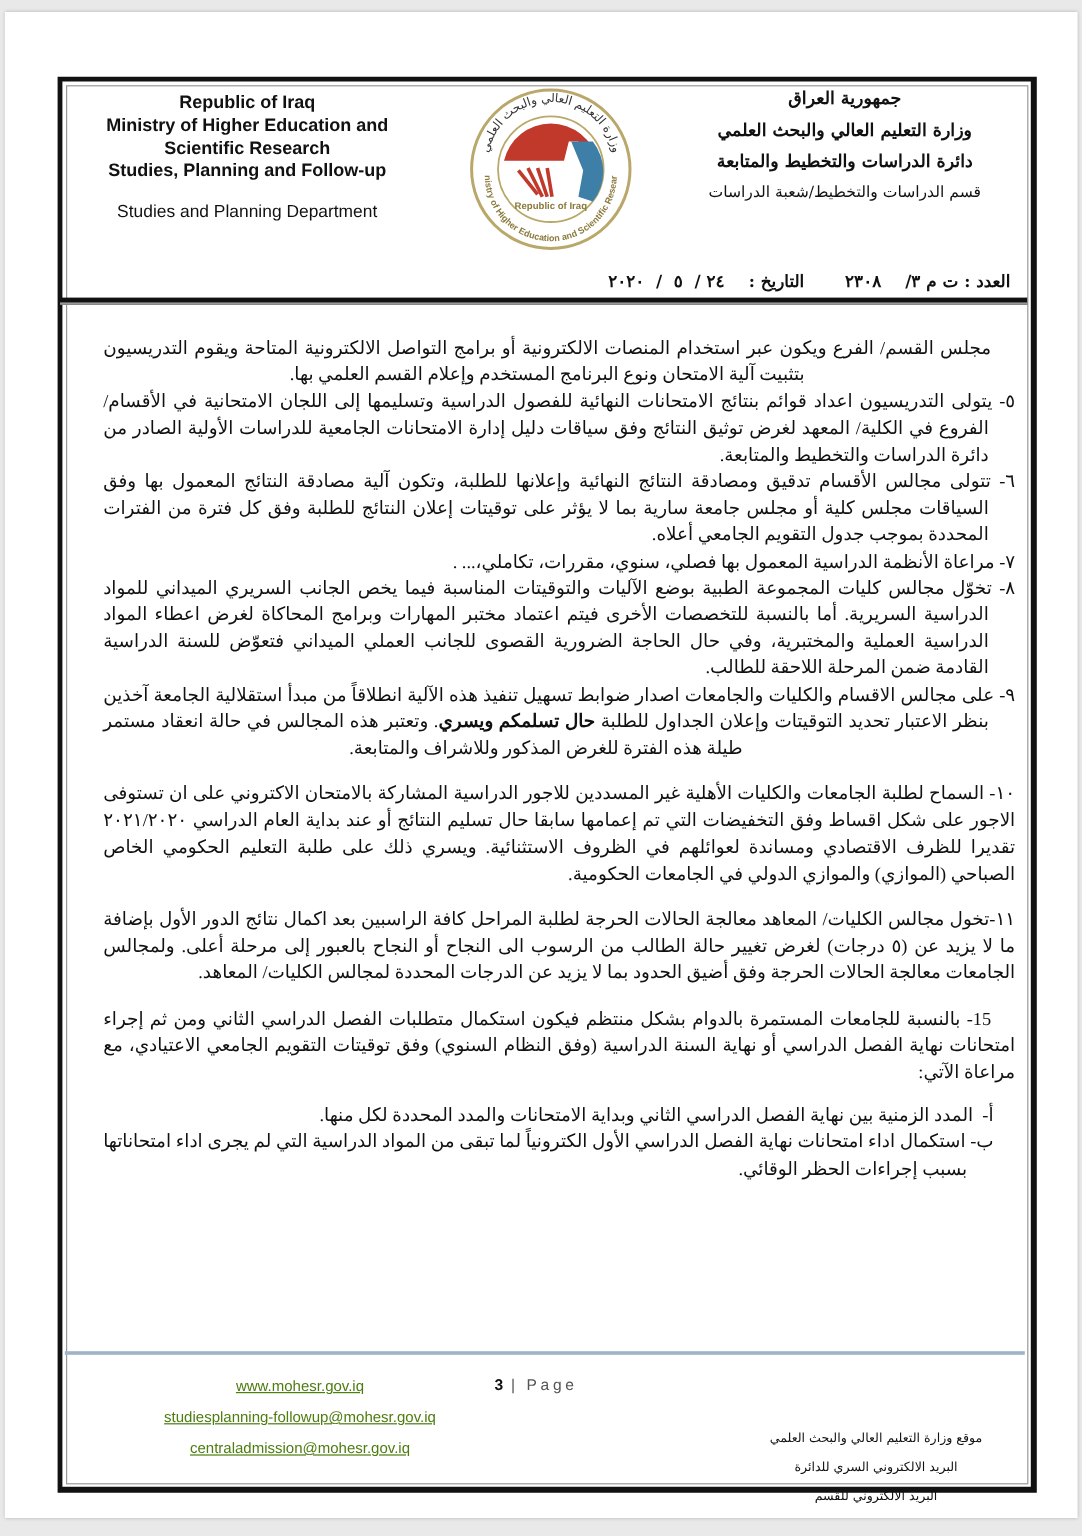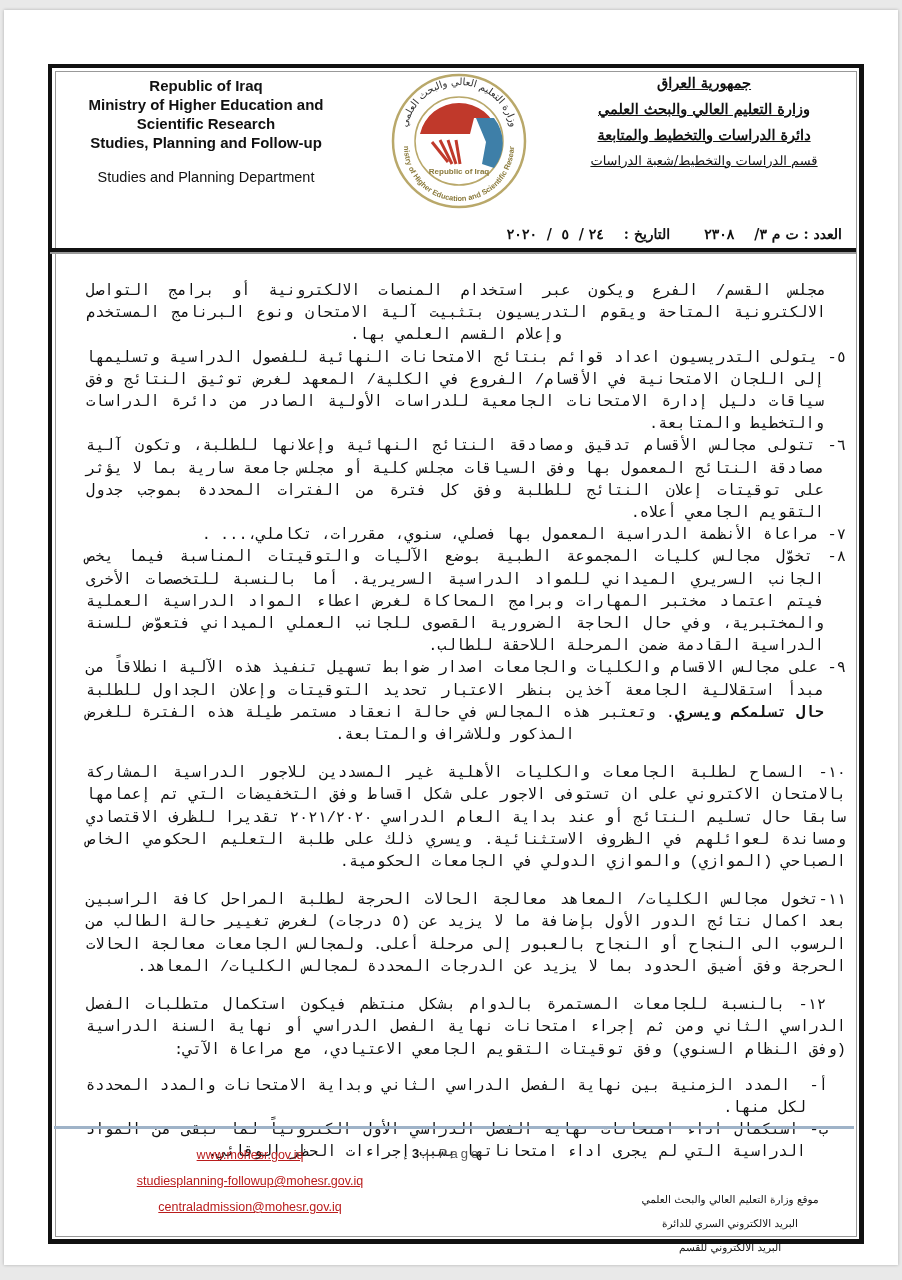--- a/index.html
+++ b/index.html
@@ -21,58 +21,58 @@
   }
   .hdr-left {
     position: absolute; left: 70px; top: 76px; width: 272px; text-align: center;
     font-weight: bold; font-size: 15px; line-height: 19px;
   }
   .hdr-left .dept {
     font-weight: normal; font-size: 14.5px; margin-top: 16px;
   }
   .hdr-right {
     position: absolute; right: 48px; top: 70px; width: 300px; text-align: center;
-    font-family: "DejaVu Serif", serif; direction: rtl; text-decoration: underline;
+    font-family: "DejaVu Serif", serif; direction: rtl;
   }
   .hdr-right .l { font-weight: bold; font-size: 14.5px; line-height: 26px; }
   .hdr-right .s { font-size: 13px; line-height: 26px; font-weight: normal; }
   .logo {
     position: absolute; left: 390px; top: 72px; width: 138px; height: 138px;
   }
   .refline {
     position: absolute; left: 70px; right: 60px; top: 226px; direction: rtl;
     font-weight: bold; font-size: 14px; font-family: "DejaVu Serif", serif;
     display: flex; gap: 20px;
   }
   .refline span { white-space: pre; }
   .hdr-rule {
     position: absolute; left: 50px; width: 806px; top: 248px;
     height: 4px; background: #111; border-bottom: 2px solid #999;
   }
   .body {
     position: absolute; left: 86px; width: 760px; top: 280px;
     direction: rtl; text-align: justify; font-size: 15.3px; line-height: 22.2px;
-    font-family: Liberation Mono, monospace;
+    font-family: Liberation Serif, serif;
   }
   .body p { margin: 0; }
   .body .item { padding-right: 22px; text-indent: -22px; }
   .body .gap { margin-top: 12px; }
   .body .center-last { text-align-last: center; }
   .body .sub { padding-right: 40px; text-indent: -24px; }
   .body .sub-wrap { padding-right: 40px; text-indent: -22px; margin-top: 14px; }
   .bold { font-weight: bold; }
   .ftr-rule {
     position: absolute; left: 54px; width: 800px; top: 1126px; height: 3px;
     background: #9fb3c8;
   }
   .ftr-left {
     position: absolute; left: 90px; top: 1142px; width: 320px; text-align: center;
     font-size: 12.5px; line-height: 26px;
   }
-  .ftr-left a { color: #b91c1c; text-decoration: underline; display: block; }
+  .ftr-left a { color: #4d7c0f; text-decoration: underline; display: block; }
   .pageno {
     position: absolute; left: 412px; top: 1146px; font-size: 13px; color: #555;
     letter-spacing: 3px;
   }
   .pageno b { color: #111; letter-spacing: 0; }
   .ftr-right {
     position: absolute; right: 62px; top: 1150px; width: 220px; text-align: center;
     direction: rtl; font-family: "DejaVu Serif", serif; font-size: 10.5px; line-height: 24px; margin-top: 37px;
   }
 </style>
@@ -133,21 +133,21 @@
 
 <div class="body">
   <p class="center-last" style="padding-right:20px">مجلس القسم/ الفرع ويكون عبر استخدام المنصات الالكترونية أو برامج التواصل الالكترونية المتاحة ويقوم التدريسيون بتثبيت آلية الامتحان ونوع البرنامج المستخدم وإعلام القسم العلمي بها.</p>
   <p class="item"><span>٥-</span> <span>يتولى التدريسيون اعداد قوائم بنتائج الامتحانات النهائية للفصول الدراسية وتسليمها إلى اللجان الامتحانية في الأقسام/ الفروع في الكلية/ المعهد لغرض توثيق النتائج وفق سياقات دليل إدارة الامتحانات الجامعية للدراسات الأولية الصادر من دائرة الدراسات والتخطيط والمتابعة.</span></p>
   <p class="item"><span>٦-</span> <span>تتولى مجالس الأقسام تدقيق ومصادقة النتائج النهائية وإعلانها للطلبة، وتكون آلية مصادقة النتائج المعمول بها وفق السياقات مجلس كلية أو مجلس جامعة سارية بما لا يؤثر على توقيتات إعلان النتائج للطلبة وفق كل فترة من الفترات المحددة بموجب جدول التقويم الجامعي أعلاه.</span></p>
   <p class="item"><span>٧-</span> <span>مراعاة الأنظمة الدراسية المعمول بها فصلي، سنوي، مقررات، تكاملي،... .</span></p>
   <p class="item"><span>٨-</span> <span>تخوّل مجالس كليات المجموعة الطبية بوضع الآليات والتوقيتات المناسبة فيما يخص الجانب السريري الميداني للمواد الدراسية السريرية. أما بالنسبة للتخصصات الأخرى فيتم اعتماد مختبر المهارات وبرامج المحاكاة لغرض اعطاء المواد الدراسية العملية والمختبرية، وفي حال الحاجة الضرورية القصوى للجانب العملي الميداني فتعوّض للسنة الدراسية القادمة ضمن المرحلة اللاحقة للطالب.</span></p>
   <p class="item center-last"><span>٩-</span> <span>على مجالس الاقسام والكليات والجامعات اصدار ضوابط تسهيل تنفيذ هذه الآلية انطلاقاً من مبدأ استقلالية الجامعة آخذين بنظر الاعتبار تحديد التوقيتات وإعلان الجداول للطلبة </span><span class="bold">حال تسلمكم ويسري</span><span>. وتعتبر هذه المجالس في حالة انعقاد مستمر طيلة هذه الفترة للغرض المذكور وللاشراف والمتابعة.</span></p>
   <p class="gap" style="margin-top:16px"><span>١٠-</span> <span>السماح لطلبة الجامعات والكليات الأهلية غير المسددين للاجور الدراسية المشاركة بالامتحان الاكتروني على ان تستوفى الاجور على شكل اقساط وفق التخفيضات التي تم إعمامها سابقا حال تسليم النتائج أو عند بداية العام الدراسي ٢٠٢١/٢٠٢٠ تقديرا للظرف الاقتصادي ومساندة لعوائلهم في الظروف الاستثنائية. ويسري ذلك على طلبة التعليم الحكومي الخاص الصباحي (الموازي) والموازي الدولي في الجامعات الحكومية.</span></p>
   <p class="gap" style="margin-top:16px"><span>١١-</span><span>تخول مجالس الكليات/ المعاهد معالجة الحالات الحرجة لطلبة المراحل كافة الراسبين بعد اكمال نتائج الدور الأول بإضافة ما لا يزيد عن (٥ درجات) لغرض تغيير حالة الطالب من الرسوب الى النجاح أو النجاح بالعبور إلى مرحلة أعلى. ولمجالس الجامعات معالجة الحالات الحرجة وفق أضيق الحدود بما لا يزيد عن الدرجات المحددة لمجالس الكليات/ المعاهد.</span></p>
-  <p class="gap" style="margin-top:16px; text-indent:20px"><span>١٢-</span> <span>بالنسبة للجامعات المستمرة بالدوام بشكل منتظم فيكون استكمال متطلبات الفصل الدراسي الثاني ومن ثم إجراء امتحانات نهاية الفصل الدراسي أو نهاية السنة الدراسية (وفق النظام السنوي) وفق توقيتات التقويم الجامعي الاعتيادي، مع مراعاة الآتي:</span></p>
+  <p class="gap" style="margin-top:16px; text-indent:20px"><span>15-</span> <span>بالنسبة للجامعات المستمرة بالدوام بشكل منتظم فيكون استكمال متطلبات الفصل الدراسي الثاني ومن ثم إجراء امتحانات نهاية الفصل الدراسي أو نهاية السنة الدراسية (وفق النظام السنوي) وفق توقيتات التقويم الجامعي الاعتيادي، مع مراعاة الآتي:</span></p>
   <p class="sub-wrap"><span>أ-</span>&nbsp;&nbsp;<span>المدد الزمنية بين نهاية الفصل الدراسي الثاني وبداية الامتحانات والمدد المحددة لكل منها.</span></p>
   <p class="sub" style="padding-right:40px;text-indent:-22px"><span>ب-</span> <span>استكمال اداء امتحانات نهاية الفصل الدراسي الأول الكترونياً لما تبقى من المواد الدراسية التي لم يجرى اداء امتحاناتها بسبب إجراءات الحظر الوقائي.</span></p>
 </div>
 
 <div class="ftr-rule"></div>
 
 <div class="ftr-left">
   <a>www.mohesr.gov.iq</a>
   <a>studiesplanning-followup@mohesr.gov.iq</a>
   <a>centraladmission@mohesr.gov.iq</a>

